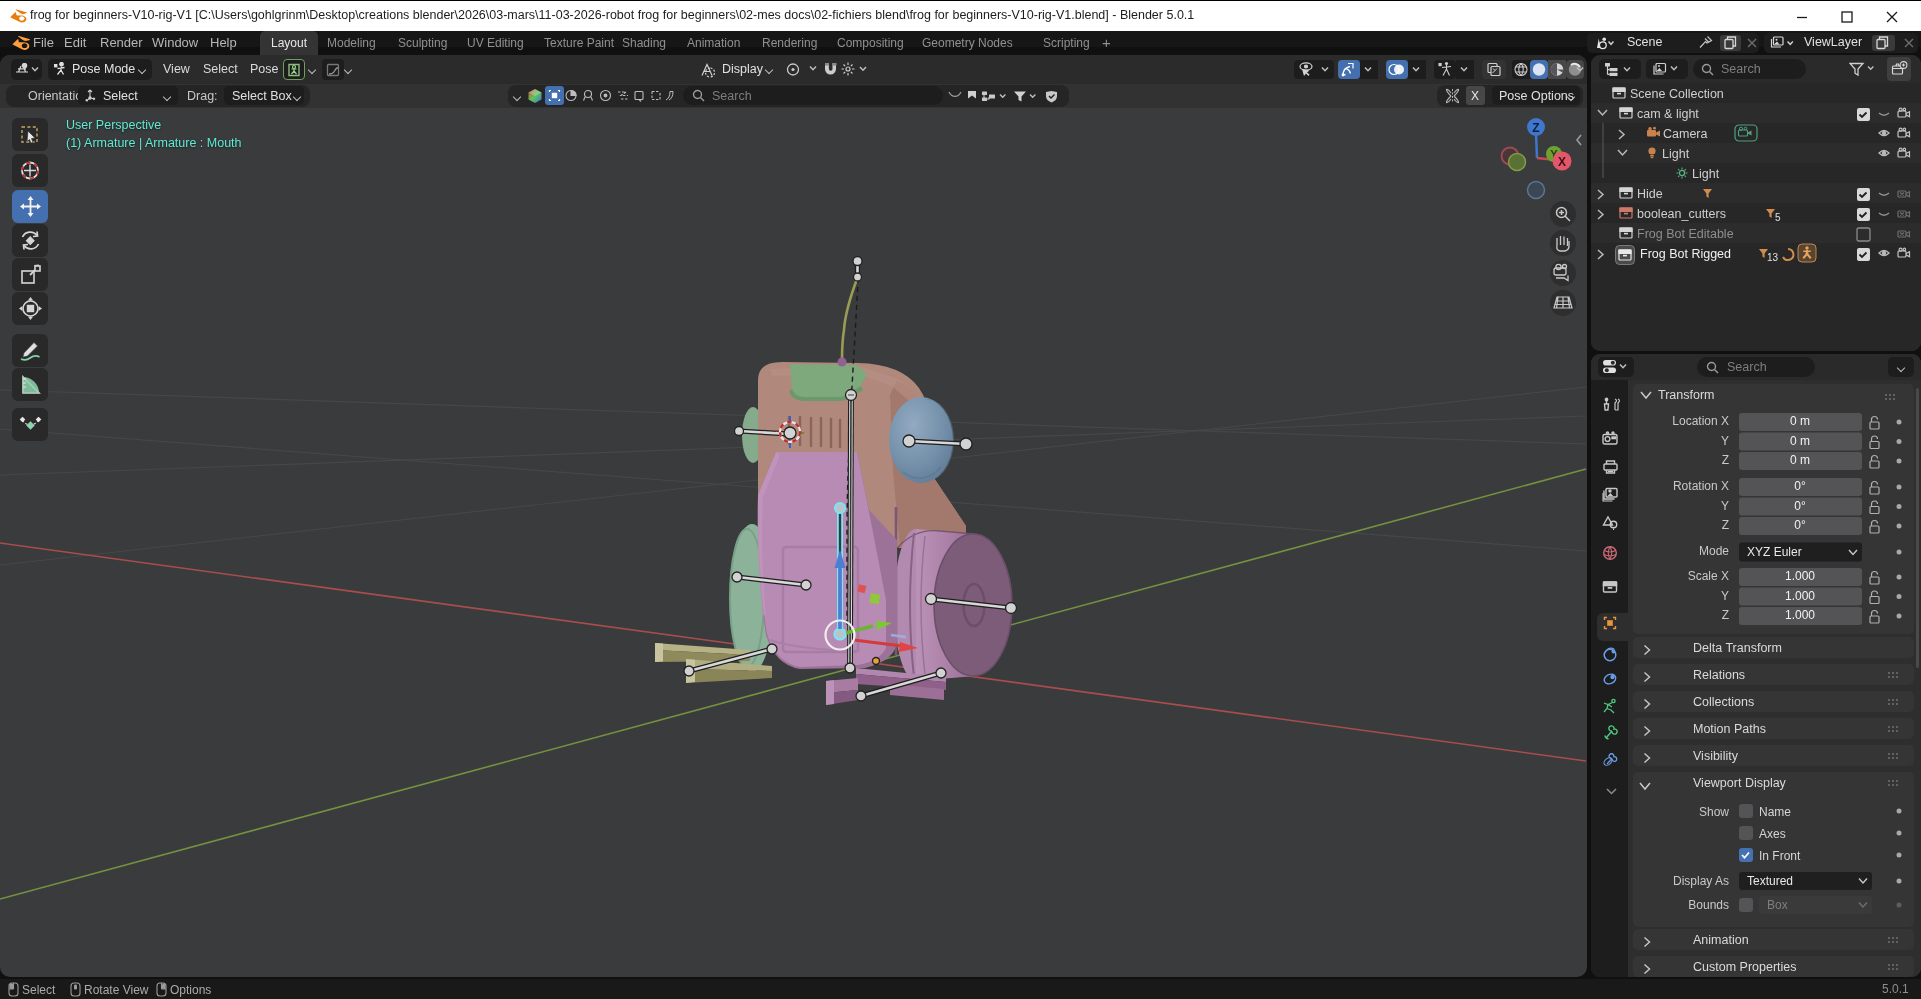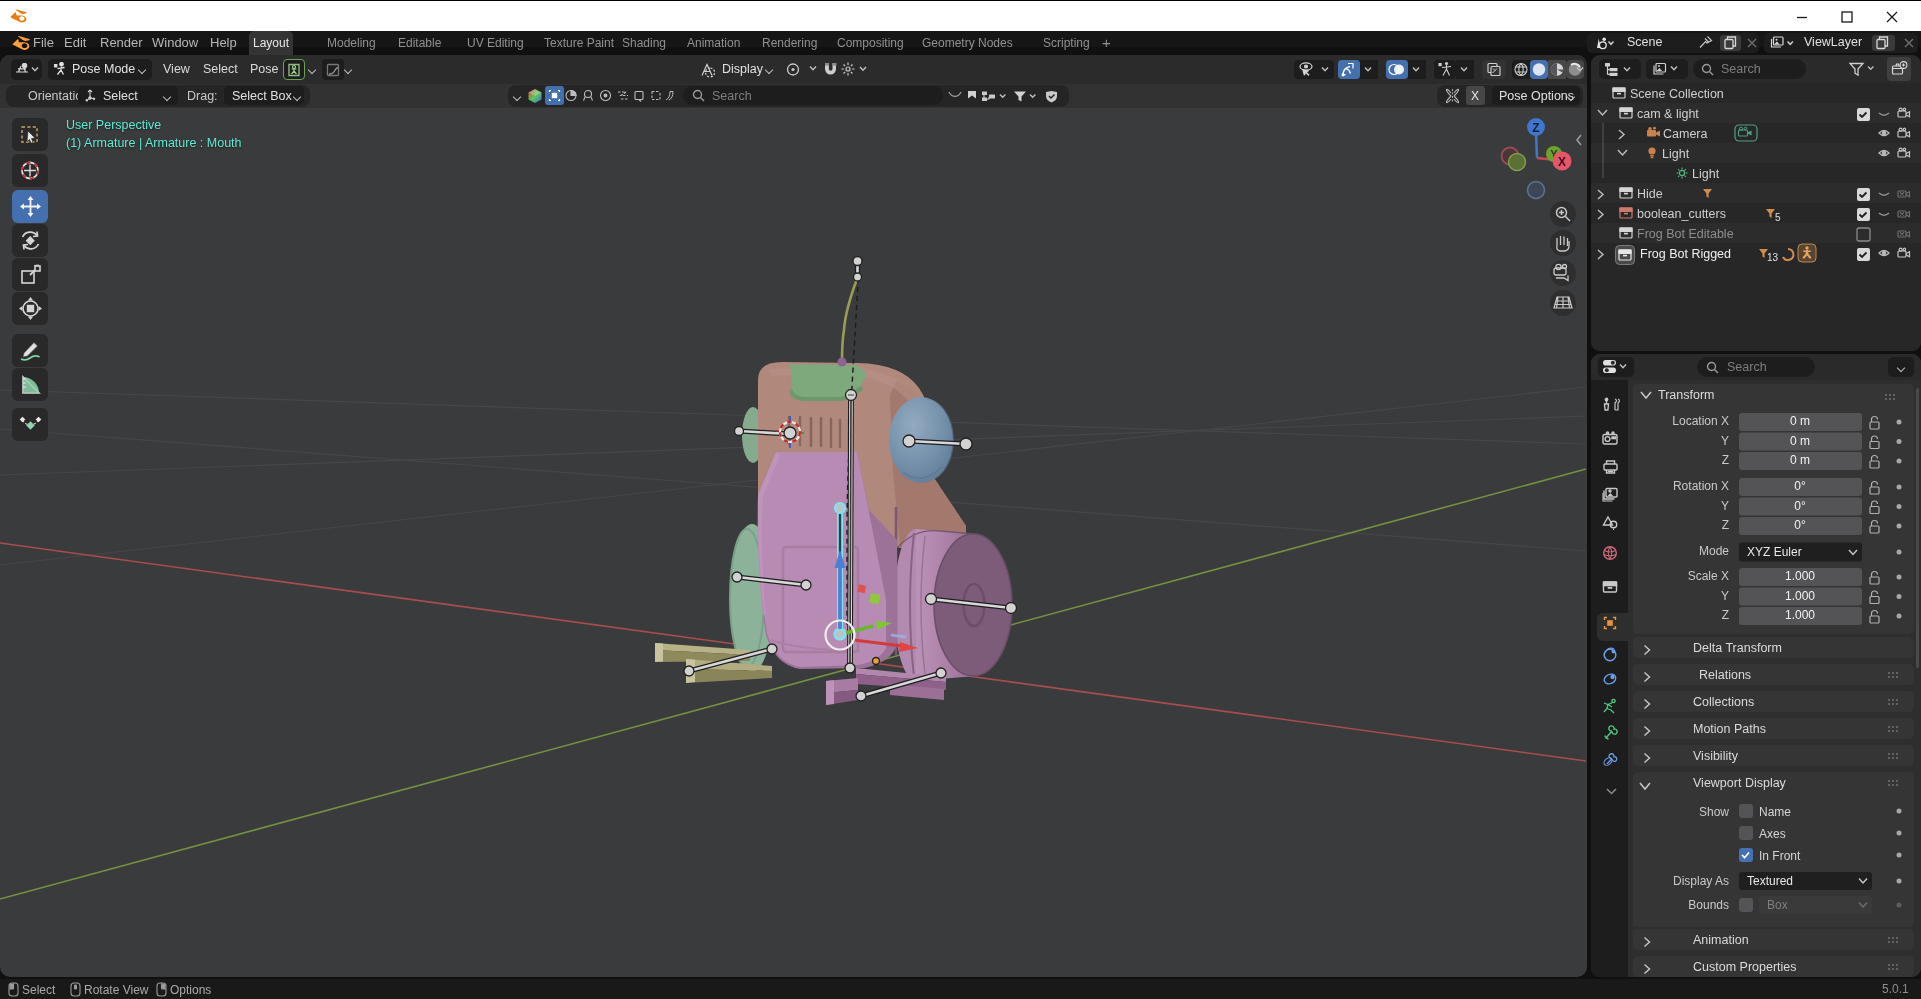--- a/index.html
+++ b/index.html
@@ -48,33 +48,34 @@
       <path d="M1.2 9.8 L6.5 4.6 C7.2 4 8 4.3 8 5.2 L8.1 7.2 C8.1 7.8 8.6 8.2 9.3 8.2 L15 8.2 C19.5 8.4 21.8 11.3 21 14 C20 17.2 15.5 18.6 12.2 16.6 L1.4 11.2 C.5 10.8 .6 10.3 1.2 9.8 Z M15.3 15.2 C17.3 15.2 18.8 13.9 18.8 12.3 C18.8 10.7 17.3 9.4 15.3 9.4 C13.4 9.4 11.9 10.7 11.9 12.3 C11.9 13.9 13.4 15.2 15.3 15.2 Z" fill="#e87d0d"></path>
     </svg>
     <svg class="abs" style="left:1795px;top:8px" width="120" height="16" viewBox="0 0 120 16">
       <g stroke="#1a1a1a" stroke-width="1.3" fill="none">
         <path d="M2 8.5 L12 8.5"></path>
         <rect x="47" y="3" width="10" height="10"></rect>
         <path d="M92 3 L102 13 M102 3 L92 13"></path>
       </g>
     </svg>
   </div>
+  <div class="abs" id="titletext">frog for beginners-V10-rig-V1 [C:\Users\gohlgrinm\Desktop\creations blender\2026\03-mars\11-03-2026-robot frog for beginners\02-mes docs\02-fichiers blend\frog for beginners-V10-rig-V1.blend] - Blender 5.0.1</div>
   <div class="abs" id="topbar">
     <svg class="abs" style="left:12px;top:4px" width="18" height="16" viewBox="0 0 22 18">
       <path d="M13.5 5.5 L8 1.5 C7 .9 7.5 .2 8.6 .5 L21 4.2 C22.3 4.6 22.2 5.3 21 5.6 L16.5 6.6" fill="#ff9e3d"></path>
       <path d="M1.2 9.8 L6.5 4.6 C7.2 4 8 4.3 8 5.2 L8.1 7.2 C8.1 7.8 8.6 8.2 9.3 8.2 L15 8.2 C19.5 8.4 21.8 11.3 21 14 C20 17.2 15.5 18.6 12.2 16.6 L1.4 11.2 C.5 10.8 .6 10.3 1.2 9.8 Z M15.3 15.2 C17.3 15.2 18.8 13.9 18.8 12.3 C18.8 10.7 17.3 9.4 15.3 9.4 C13.4 9.4 11.9 10.7 11.9 12.3 C11.9 13.9 13.4 15.2 15.3 15.2 Z" fill="#ff9e3d"></path>
     </svg>
     <div class="menuitem" style="left:33px">File</div>
     <div class="menuitem" style="left:64px">Edit</div>
     <div class="menuitem" style="left:100px">Render</div>
     <div class="menuitem" style="left:152px">Window</div>
     <div class="menuitem" style="left:210px">Help</div>
-    <div class="wstab active" style="left:249px;padding:0 4px">Layout</div>
+    <div class="wstab active" style="left:260px;padding:0 11px">Layout</div>
     <div class="wstab" style="left:327px">Modeling</div>
-    <div class="wstab" style="left:398px">Editable</div>
+    <div class="wstab" style="left:398px">Sculpting</div>
     <div class="wstab" style="left:467px">UV Editing</div>
     <div class="wstab" style="left:544px">Texture Paint</div>
     <div class="wstab" style="left:622px">Shading</div>
     <div class="wstab" style="left:687px">Animation</div>
     <div class="wstab" style="left:762px">Rendering</div>
     <div class="wstab" style="left:837px">Compositing</div>
     <div class="wstab" style="left:922px">Geometry Nodes</div>
     <div class="wstab" style="left:1043px">Scripting</div>
     <div class="wstab" style="left:1102px;font-size:15px">+</div>
     <div class="well" style="left:1587px;top:2px;width:172px;height:20px"></div>
@@ -1034,21 +1035,21 @@
           <circle cx="257" cy="15" r="1.1"></circle>
           <circle cx="261" cy="15" r="1.1"></circle>
       </g>
     </svg>
     <div class="panel abs" style="left:42px;top:283px;width:281px;height:21px"></div>
     <div class="phead abs" style="left:62px;top:287px">Delta Transform</div>
     <svg class="abs" style="left:50px;top:290px" width="12" height="12" viewBox="0 0 12 12">
         <path d="M3.5 1.5 l5 4.5 l-5 4.5" stroke="#c4c4c4" stroke-width="1.5" fill="none"></path>
       </svg>
     <div class="panel abs" style="left:42px;top:310px;width:281px;height:21px"></div>
-    <div class="phead abs" style="left:68px;top:314px">Relations</div>
+    <div class="phead abs" style="left:62px;top:314px">Relations</div>
     <svg class="abs" style="left:50px;top:317px" width="12" height="12" viewBox="0 0 12 12">
         <path d="M3.5 1.5 l5 4.5 l-5 4.5" stroke="#c4c4c4" stroke-width="1.5" fill="none"></path>
       </svg>
     <div class="panel abs" style="left:42px;top:337px;width:281px;height:21px"></div>
     <div class="phead abs" style="left:62px;top:341px">Collections</div>
     <svg class="abs" style="left:50px;top:344px" width="12" height="12" viewBox="0 0 12 12">
         <path d="M3.5 1.5 l5 4.5 l-5 4.5" stroke="#c4c4c4" stroke-width="1.5" fill="none"></path>
       </svg>
     <div class="panel abs" style="left:42px;top:364px;width:281px;height:21px"></div>
     <div class="phead abs" style="left:62px;top:368px">Motion Paths</div>

